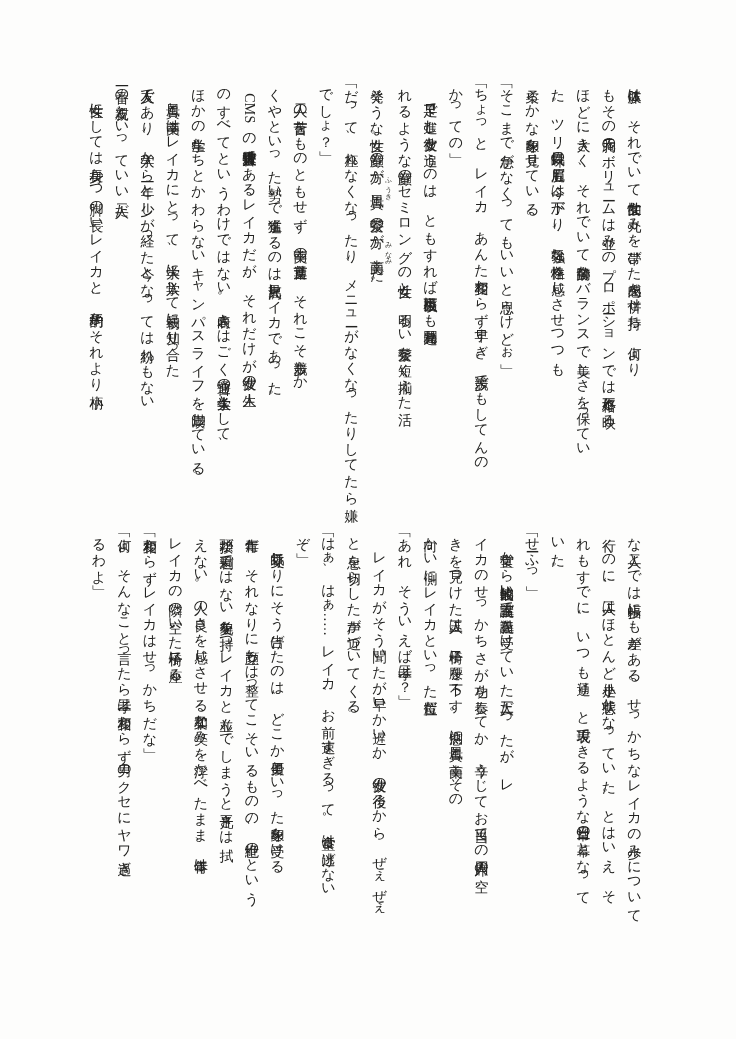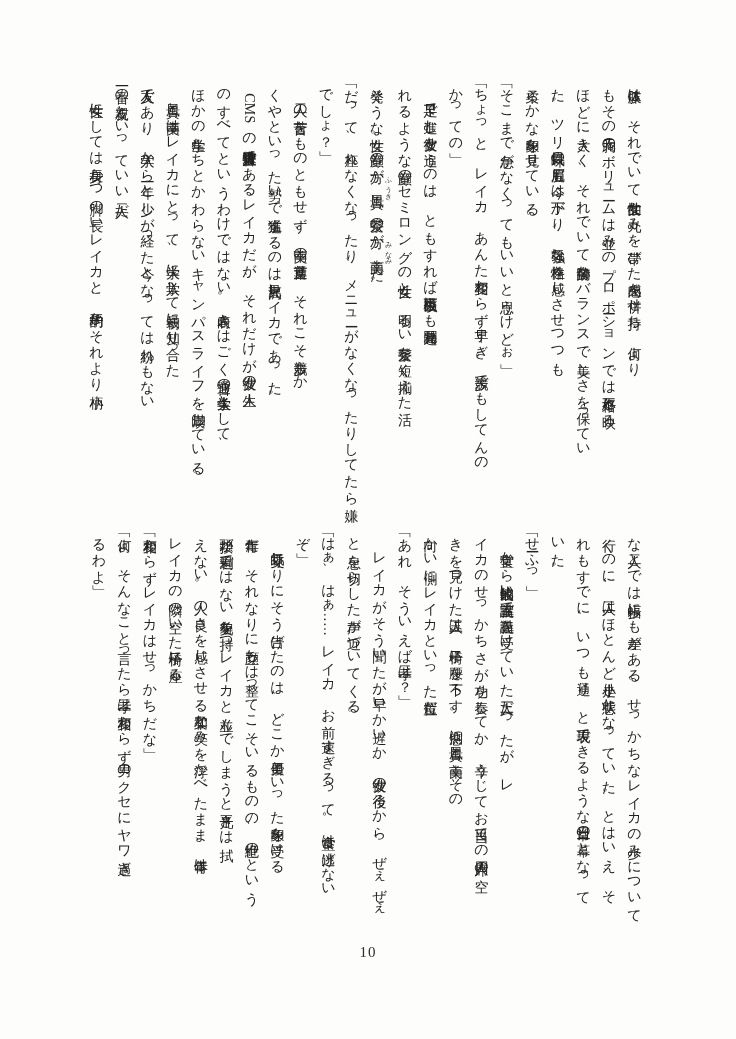--- a/index.html
+++ b/index.html
@@ -97,14 +97,13 @@
       <div class="tline">ぞ」</div>
       <div class="tline">　呼気交じりにそう告げたのは、どこか優男といった印象を受ける</div>
       <div class="tline">青年だ。それなりに顔立ちは整ってこそいるものの、絶世のという</div>
       <div class="tline">接頭が過剰ではない美貌を持つレイカと並んでしまうと平凡さは拭</div>
       <div class="tline">えない。人の良さを感じさせる柔和な笑みを浮かべたまま、青年は</div>
       <div class="tline">レイカの隣の空いた椅子に座る。</div>
       <div class="tline">「相変わらずレイカはせっかちだな」</div>
       <div class="tline">「何よ。そんなこと言ったら孝二は相変わらず男のクセにヤワ過ぎ</div>
       <div class="tline">るわよ」</div>
     </div>
-  <div class="page-number">10</div>
 </div>
 
 </body></html>

